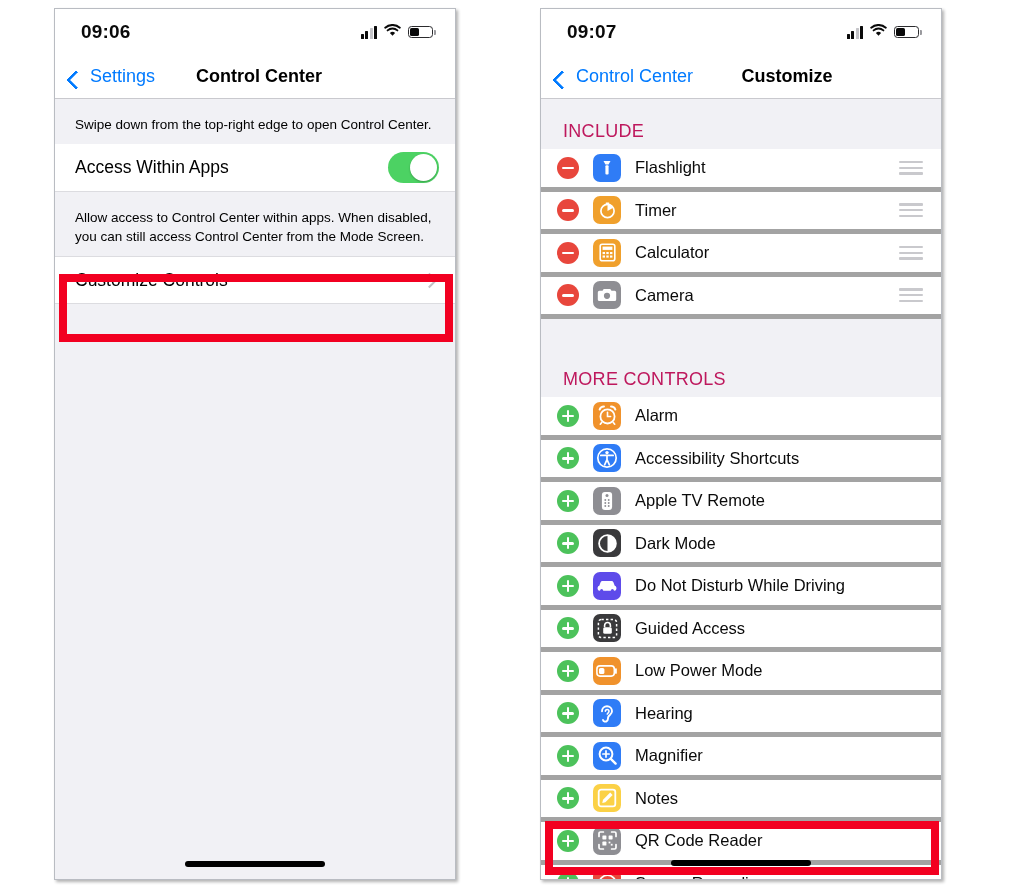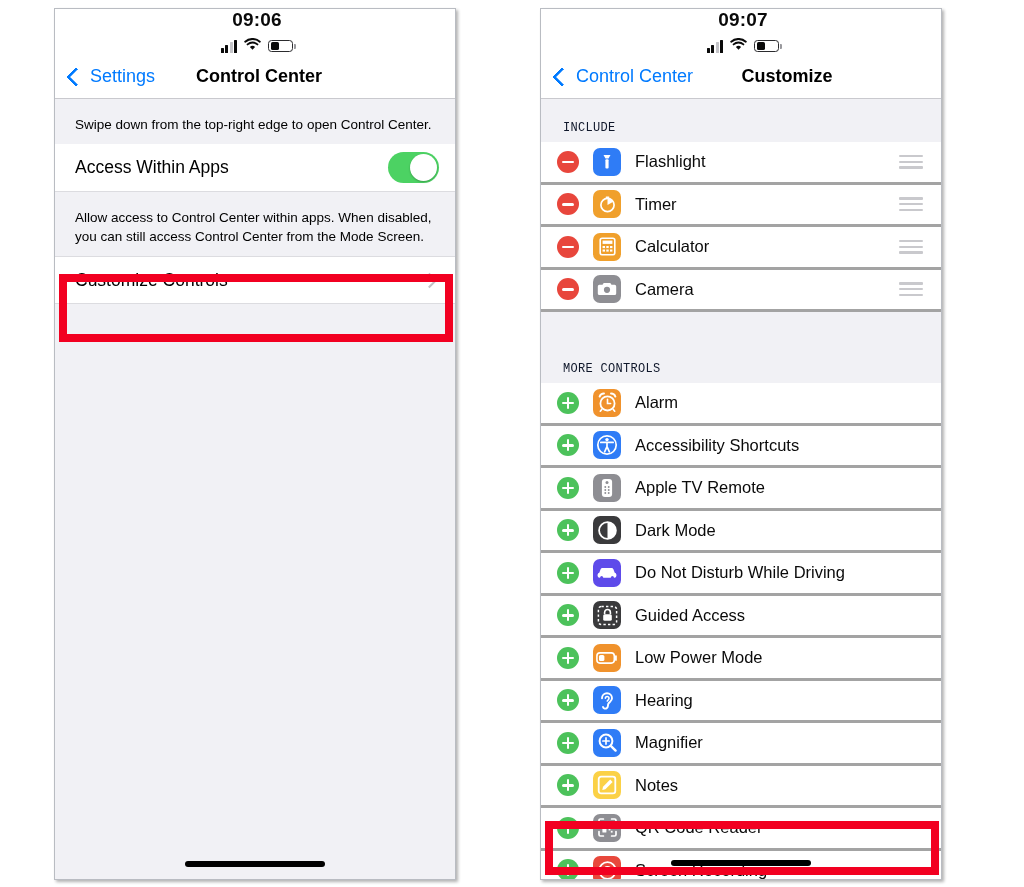--- a/index.html
+++ b/index.html
@@ -39,21 +39,20 @@
 
   
   .statusbar {
     height: 46px;
     background: #ffffff;
     display: flex;
     align-items: center;
     justify-content: space-between;
     padding: 0 22px 0 26px;
     box-sizing: border-box;
-    flex-direction: column;
   }
   .sb-time {
     font-size: 19px;
     font-weight: bold;
     color: #0a0a0a;
     letter-spacing: 0.2px;
   }
   .sb-icons {
     display: flex;
     align-items: center;
@@ -97,21 +96,21 @@
     height: 44px;
     background: #ffffff;
     border-bottom: 1px solid #c9c9ce;
     display: flex;
     align-items: center;
     padding-left: 14px;
     box-sizing: border-box;
   }
   .nav-back {
     display: flex;
-    align-items: center;
+    align-items: flex-end;
     color: #007aff;
     font-size: 18px;
     cursor: pointer;
     white-space: nowrap;
   }
   .chev-left {
     display:inline-block;
     width: 11px; height: 11px;
     border-left: 3.2px solid #007aff;
     border-bottom: 3.2px solid #007aff;
@@ -133,26 +132,25 @@
 
   
   .group-caption {
     color: #000000;
     font-size: 13.5px;
     line-height: 19px;
     padding: 16px 20px 10px 20px;
     background: #f1f1f5;
   }
   .section-head {
-    color: #0f172a;
-    font-size: 12px;
+    color: #be185d;
+    font-size: 18px;
     letter-spacing: 0.3px;
     background: #f1f1f5;
     padding: 22px 22px 7px 22px;
-    font-family: Liberation Mono, monospace;
   }
   .cell {
     background: #fff;
     display: flex;
     align-items: center;
     height: 45px;
     padding: 0 16px 0 20px;
     box-sizing: border-box;
     border-bottom: 1px solid #dcdce0;
     position: relative;
@@ -190,21 +188,21 @@
   }
 
   
   .row {
     background: #fff;
     display: flex;
     align-items: center;
     height: 42.5px;
     padding: 0 14px 0 16px;
     box-sizing: border-box;
-    border-bottom: 3px solid #a3a3a3;
+    border-bottom: 5px solid #a3a3a3;
   }
   .badge {
     width: 22px; height: 22px; border-radius: 50%;
     flex: 0 0 auto;
     position: relative;
     margin-right: 14px;
     cursor: pointer;
   }
   .badge.minus { background:#e8463c; }
   .badge.plus  { background:#4cc25b; }

